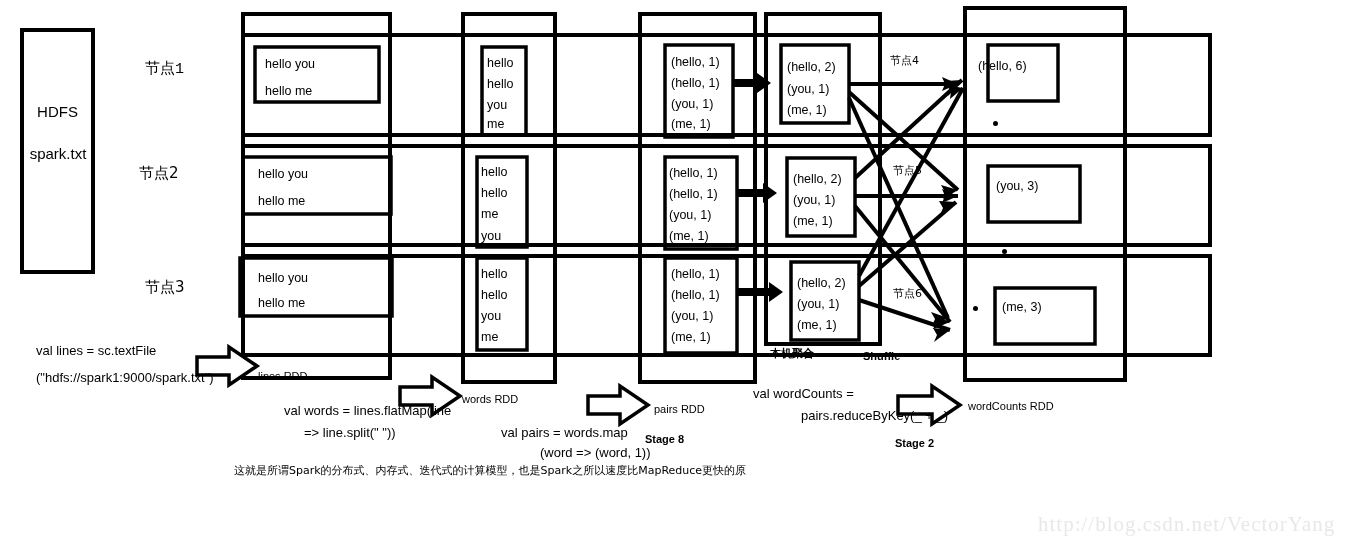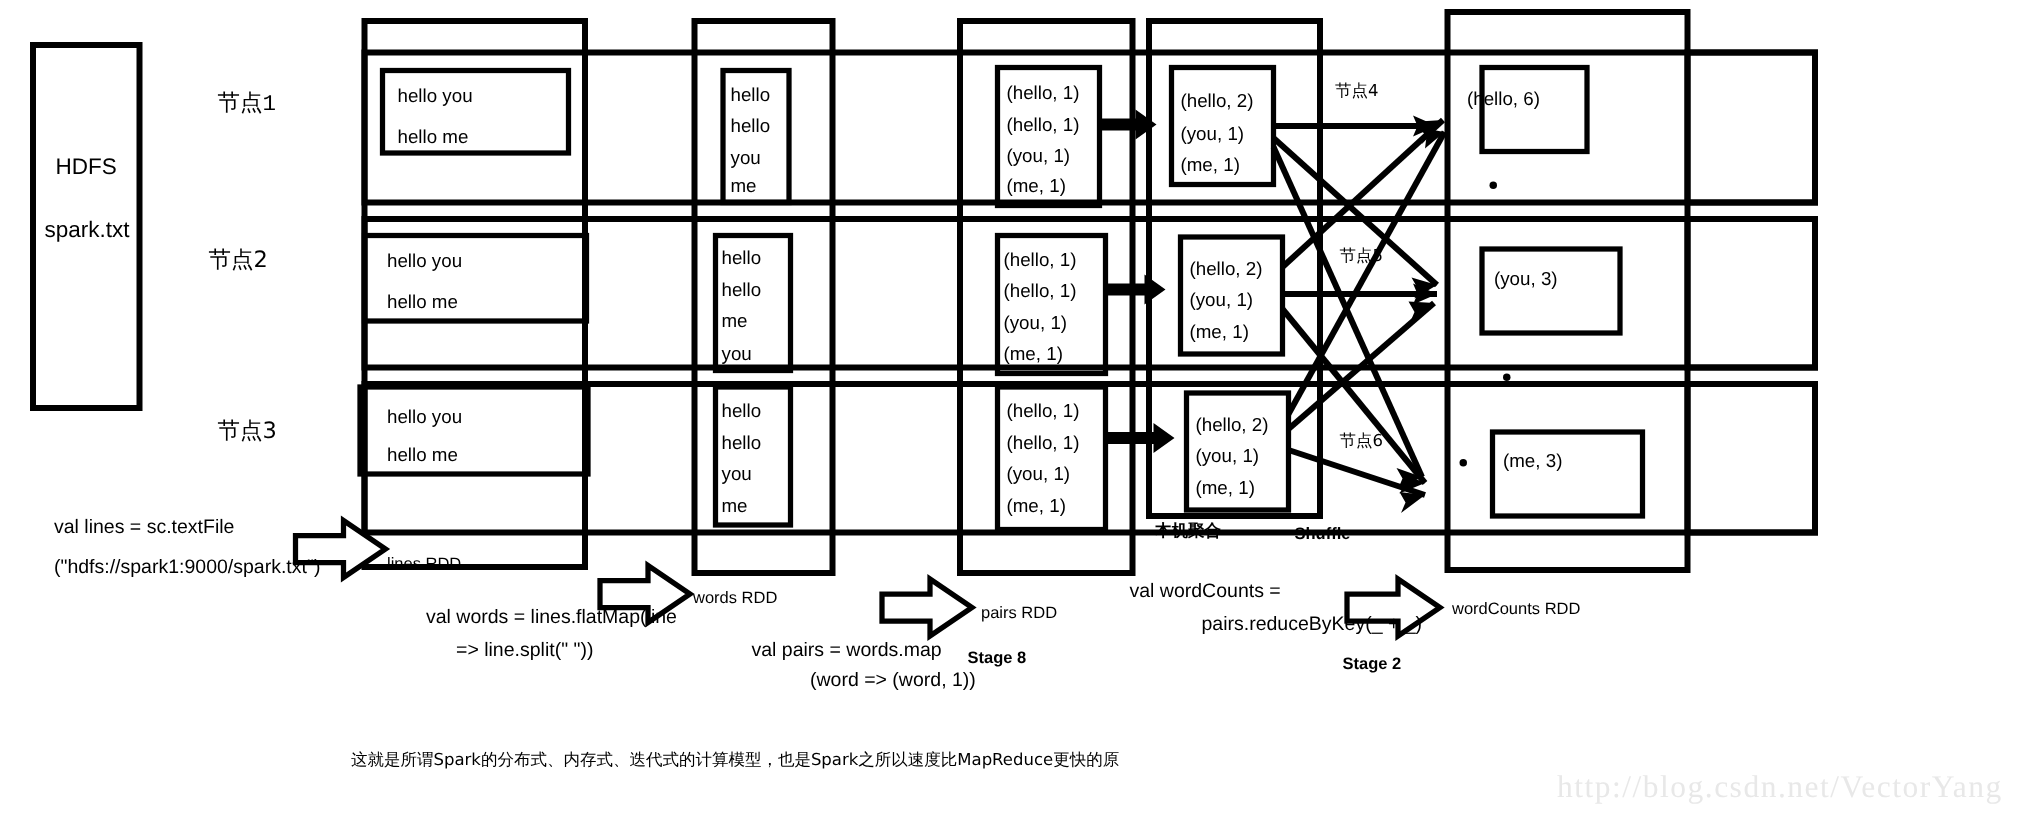--- a/index.html
+++ b/index.html
@@ -195,17 +195,17 @@
   <div class="txt code" style="left:501px;top:426px;">val pairs = words.map</div>
   <div class="txt code" style="left:504px;top:446px;margin-left:36px;">(word =&gt; (word, 1))</div>
   <div class="txt small" style="left:654px;top:404px;">pairs RDD</div>
   <div class="txt bold small" style="left:645px;top:434px;">Stage 8</div>
 
   <div class="txt code" style="left:753px;top:387px;">val wordCounts =</div>
   <div class="txt code" style="left:753px;top:409px;margin-left:48px;">pairs.reduceByKey(_ + _)</div>
   <div class="txt small" style="left:968px;top:401px;">wordCounts RDD</div>
   <div class="txt bold small" style="left:895px;top:438px;">Stage 2</div>
 
-  <div class="txt cn small" style="left:234px;top:465px;margin-top:36px;">这就是所谓Spark的分布式、内存式、迭代式的计算模型，也是Spark之所以速度比MapReduce更快的原</div>
+  <div class="txt cn small" style="left:234px;top:465px;">这就是所谓Spark的分布式、内存式、迭代式的计算模型，也是Spark之所以速度比MapReduce更快的原</div>
 
   <div class="wm" style="left:1038px;top:512px;">http://blog.csdn.net/VectorYang</div>
 
 </div>
 
 </body></html>

